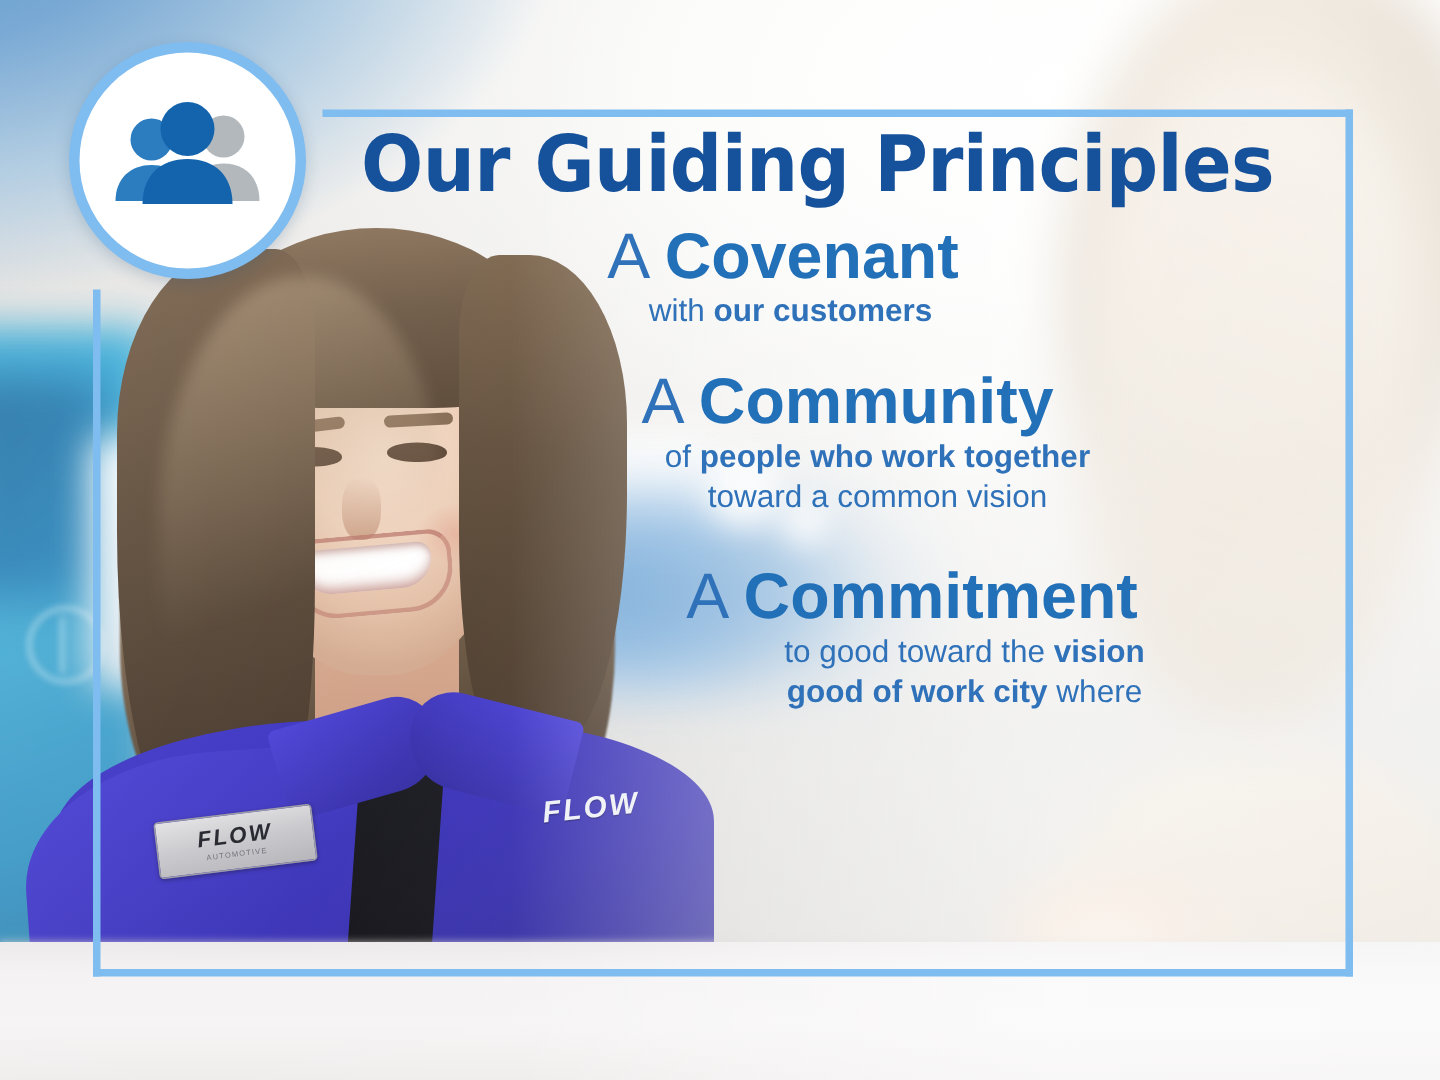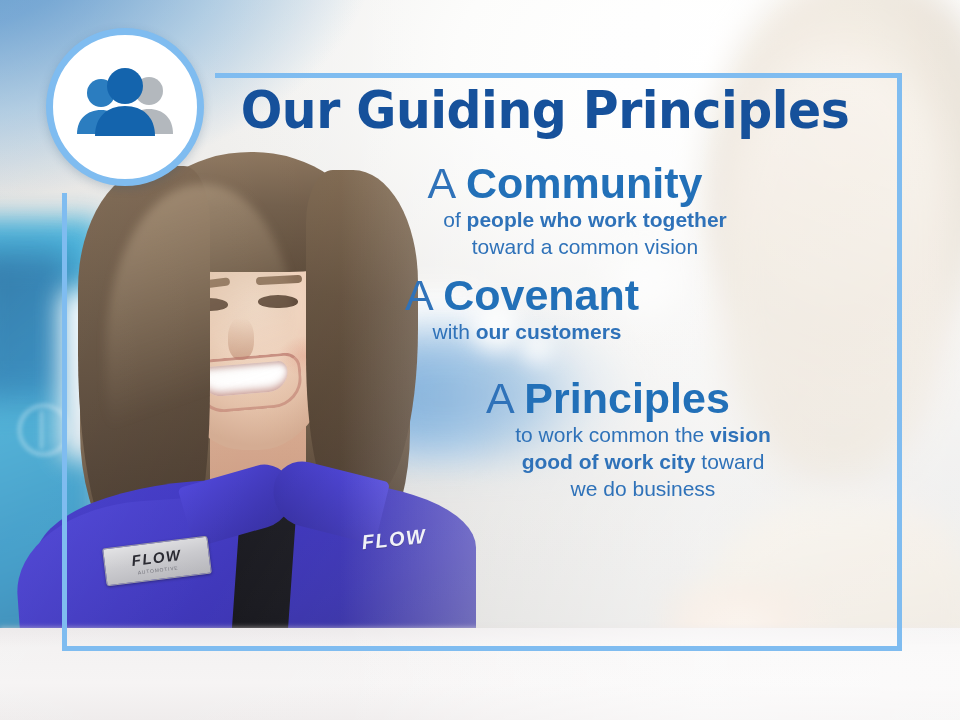--- a/index.html
+++ b/index.html
@@ -367,44 +367,43 @@
         <circle cx="52" cy="18" r="18" fill="#1464ad"></circle>
         <path d="M22 68 C22 49 34 38 52 38 C70 38 82 49 82 68 Z" fill="#1464ad"></path>
       </svg>
     </span>
   </div>
 
   <div class="copy">
 
     <h1 class="title">Our Guiding Principles</h1>
 
+    <div class="principle" id="blk-covenant">
+      <div class="p-head">
+        <span class="art">A </span><span class="key">Covenant</span>
+      </div>
+      <div class="p-sub">
+        <span class="ln"><span>with </span><b>our customers</b></span>
+      </div>
+    </div>
+
     <div class="principle" id="blk-community">
       <div class="p-head">
         <span class="art">A </span><span class="key">Community</span>
       </div>
       <div class="p-sub">
         <span class="ln"><span>of </span><b>people who work together</b></span>
         <span class="ln">toward a common vision</span>
       </div>
     </div>
 
-    <div class="principle" id="blk-covenant">
-      <div class="p-head">
-        <span class="art">A </span><span class="key">Covenant</span>
-      </div>
-      <div class="p-sub">
-        <span class="ln"><span>with </span><b>our customers</b></span>
-      </div>
-    </div>
-
     <div class="principle" id="blk-commitment">
       <div class="p-head">
-        <span class="art">A </span><span class="key">Principles</span>
+        <span class="art">A </span><span class="key">Commitment</span>
       </div>
       <div class="p-sub">
-        <span class="ln"><span>to work common the </span><b>vision</b></span>
-        <span class="ln"><b>good of work city</b><span> toward</span></span>
-        <span class="ln">we do business</span>
+        <span class="ln"><span>to good toward the </span><b>vision</b></span>
+        <span class="ln"><b>good of work city</b><span> where</span></span>
       </div>
     </div>
 
   </div>
 </div>
 
 </body></html>

